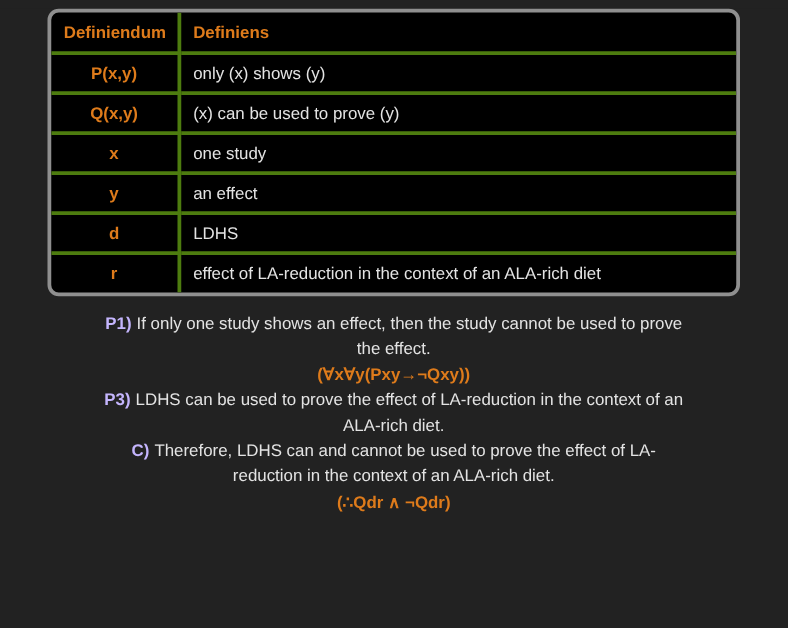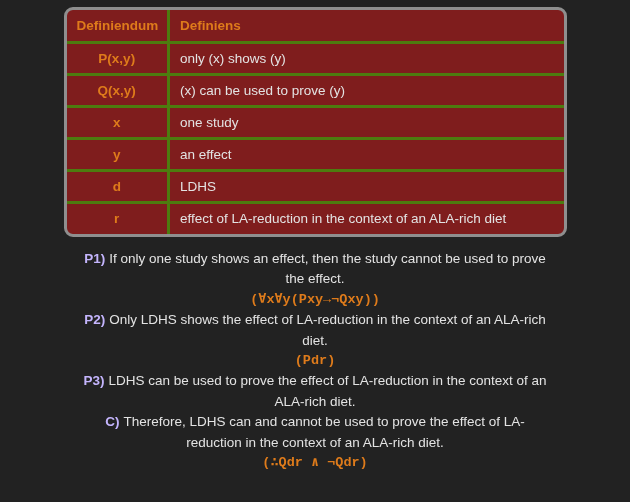--- a/index.html
+++ b/index.html
@@ -14,26 +14,26 @@
   .page {
     width: 630px;
     height: 502px;
     background: #222222;
     box-sizing: border-box;
   }
 
   
   .table-frame {
     box-sizing: border-box;
-    width: 503px;
+    width: 554px;
     margin: 7px auto 0 auto;
     border: 3px solid #8f8f8f;
     border-radius: 9px;
     overflow: hidden;
-    background: #7f1d1d;
+    background: #000000;
   }
   table.defs {
     width: 100%;
     border-collapse: collapse;
     table-layout: fixed;
   }
   table.defs td, table.defs th {
     border: 3px solid #4d7c0f;
     height: 32px;
     padding: 0 10px;
@@ -78,21 +78,21 @@
     color: #c4b5fd;
     font-weight: bold;
     margin-right: 4px;
   }
   .premise-text {
     white-space: pre-line;
   }
   .formula {
     color: #de7b1b;
     font-weight: bold;
-    font-family: Liberation Mono, monospace;
+    font-family: Liberation Sans, sans-serif;
     white-space: pre-line;
   }
 </style>
 </head>
 <body>
 
 <div class="page">
 
   <div class="table-frame">
     <table class="defs">
@@ -130,25 +130,20 @@
   </div>
 
   <div class="argument">
 
     <div>
       <span class="premise-label">P1)</span><span class="premise-text">If only one study shows an effect, then the study cannot be used to prove
 the effect.</span>
       <div class="formula">(∀x∀y(Pxy→¬Qxy))</div>
     </div>
 
-    <div>
-      <span class="premise-label">P2)</span><span class="premise-text">Only LDHS shows the effect of LA-reduction in the context of an ALA-rich
-diet.</span>
-      <div class="formula">(Pdr)</div>
-    </div>
 
     <div>
       <span class="premise-label">P3)</span><span class="premise-text">LDHS can be used to prove the effect of LA-reduction in the context of an
 ALA-rich diet.</span>
     </div>
 
     <div>
       <span class="premise-label">C)</span><span class="premise-text">Therefore, LDHS can and cannot be used to prove the effect of LA-
 reduction in the context of an ALA-rich diet.</span>
       <div class="formula">(∴Qdr ∧ ¬Qdr)</div>

